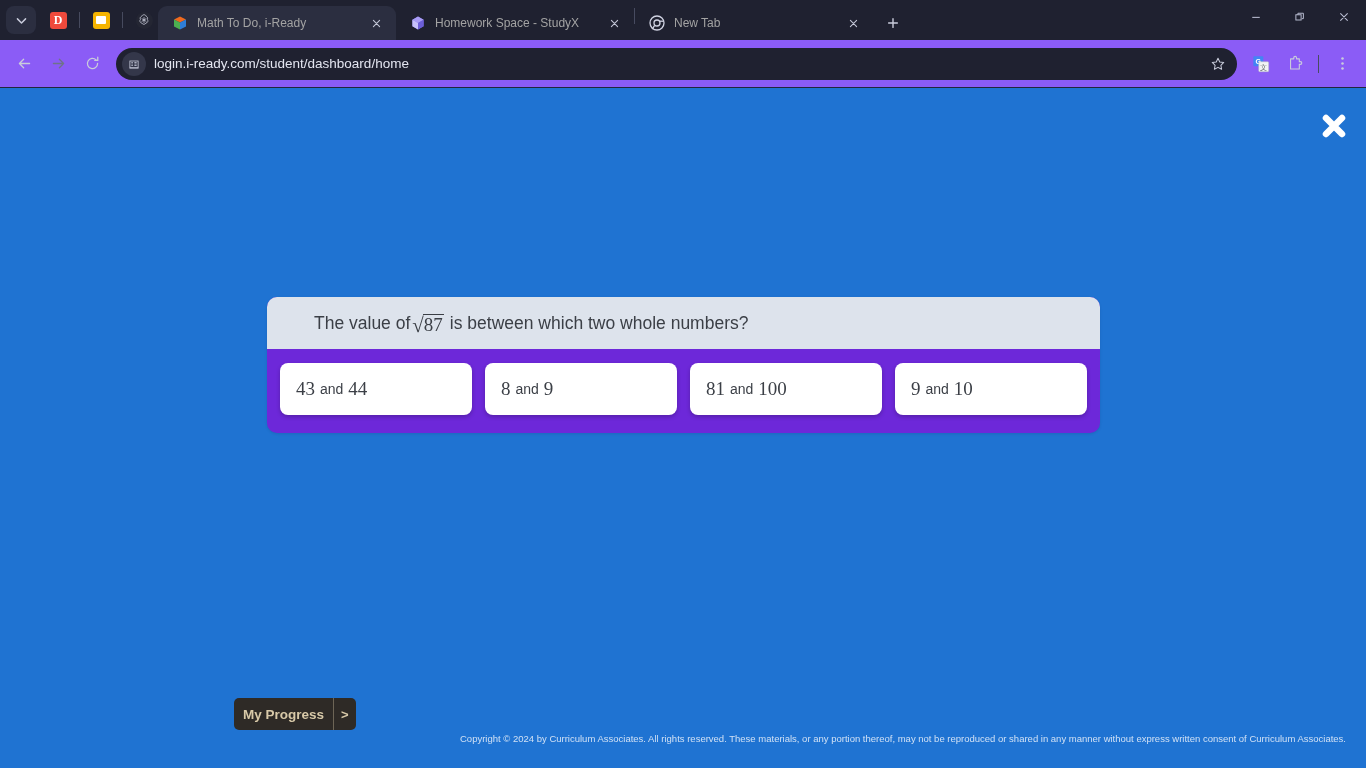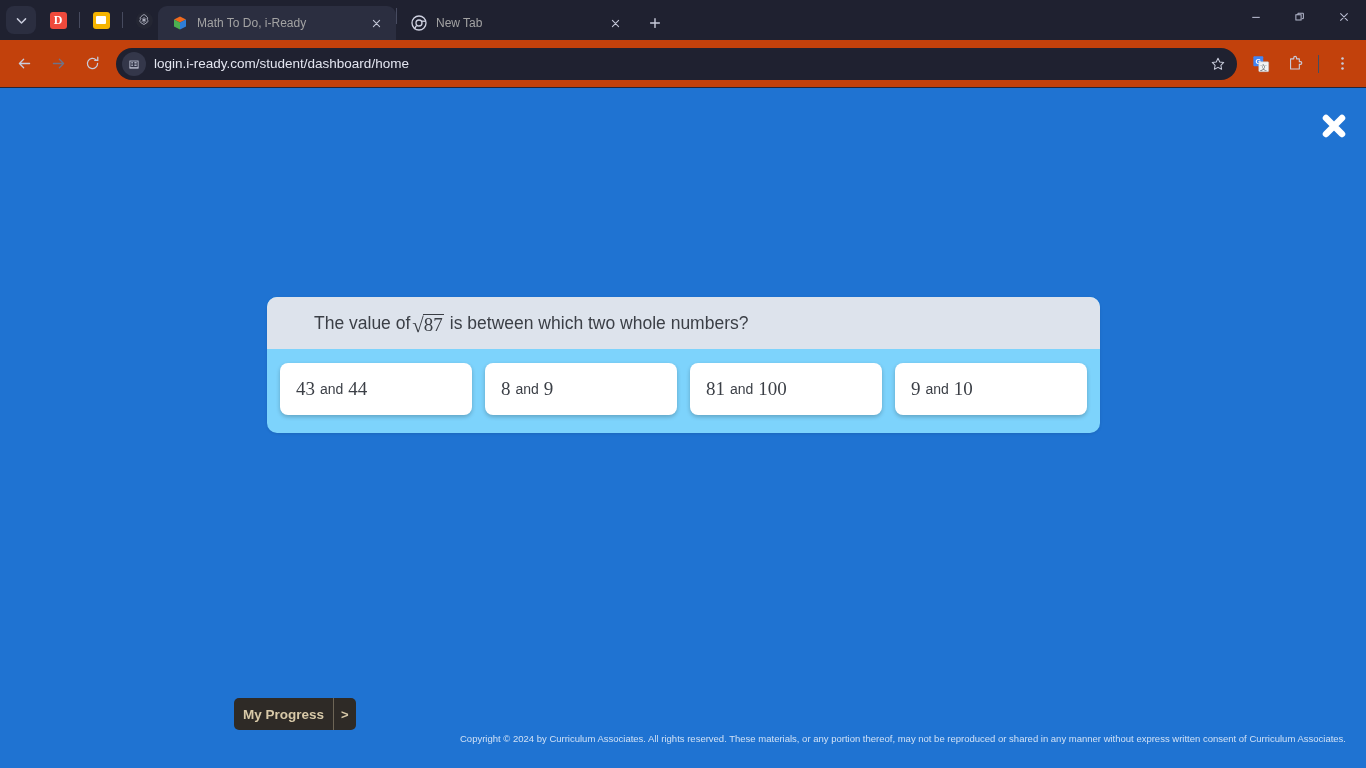--- a/index.html
+++ b/index.html
@@ -107,21 +107,21 @@
     position: absolute; right: 0; top: 0;
     height: 34px; display: flex; align-items: center;
   }
   .winctl-btn {
     width: 44px; height: 34px;
     display: flex; align-items: center; justify-content: center;
   }
 
   .toolbar {
     height: 48px;
-    background: #c2410c;
+    background: #8b5cf6;
     display: flex;
     align-items: center;
     padding: 0 8px;
     gap: 2px;
     flex: 0 0 48px;
     border-bottom: 1px solid #23263a;
   }
   .tb-btn {
     width: 32px; height: 32px;
     display: flex; align-items: center; justify-content: center;
@@ -170,21 +170,21 @@
   }
 
   .quiz-wrap {
     position: absolute;
     left: 267px;
     top: 209px;
     width: 833px;
   }
 
   .quiz-card {
-    background: #7dd3fc;
+    background: #6d28d9;
     border-radius: 10px;
     padding: 0 0 14px 0;
     box-shadow: 0 1px 3px rgba(0,0,0,0.10);
   }
 
   .quiz-question {
     background: #dde3ec;
     border-radius: 10px 10px 0 0;
     height: 52px;
     display: flex;
@@ -340,20 +340,36 @@
           </svg>
         </span>
         <span class="title">Math To Do, i-Ready</span>
         <span class="tab-close">
           <svg viewBox="0 0 16 16" width="11" height="11" stroke="#c3c6d6" stroke-width="1.6" stroke-linecap="round">
               <path d="M3.5 3.5l9 9M12.5 3.5l-9 9"></path>
             </svg>
         </span>
       </div>
 
+      <div class="tab">
+        <span class="favicon">
+          <svg class="fav-gem" viewBox="0 0 16 16">
+            <polygon points="8,1.5 13.6,4.7 13.6,11.3 8,14.5 2.4,11.3 2.4,4.7" fill="#7a6ee8"></polygon>
+            <polygon points="8,1.5 13.6,4.7 8,8 2.4,4.7" fill="#a99cf5"></polygon>
+            <polygon points="8,8 13.6,4.7 13.6,11.3 8,14.5" fill="#6c5fd8"></polygon>
+            <polygon points="8,8 2.4,4.7 2.4,11.3 8,14.5" fill="#c7c1fb"></polygon>
+          </svg>
+        </span>
+        <span class="title">Homework Space - StudyX</span>
+        <span class="tab-close">
+          <svg viewBox="0 0 16 16" width="11" height="11" stroke="#c3c6d6" stroke-width="1.6" stroke-linecap="round">
+              <path d="M3.5 3.5l9 9M12.5 3.5l-9 9"></path>
+            </svg>
+        </span>
+      </div>
 
       <div class="tab-divider"></div>
 
       <div class="tab">
         <span class="favicon">
           <svg class="fav-chrome" viewBox="0 0 16 16">
             <circle cx="8" cy="8" r="7" fill="none" stroke="#d0d3e2" stroke-width="1.3"></circle>
             <circle cx="8" cy="8" r="3" fill="none" stroke="#d0d3e2" stroke-width="1.3"></circle>
             <path d="M10.6 6.2 L15 6.2" stroke="#d0d3e2" stroke-width="1.3"></path>
             <path d="M5.5 10.6 L3.2 14.2" stroke="#d0d3e2" stroke-width="1.3"></path>

